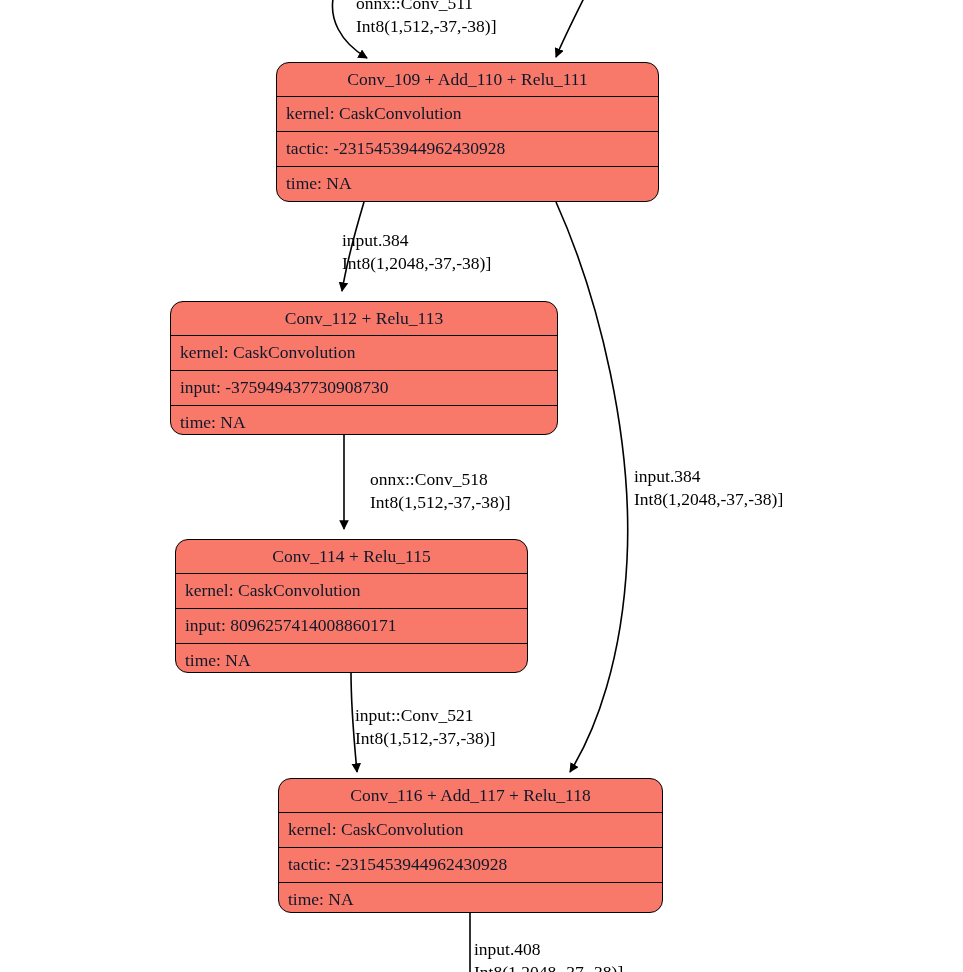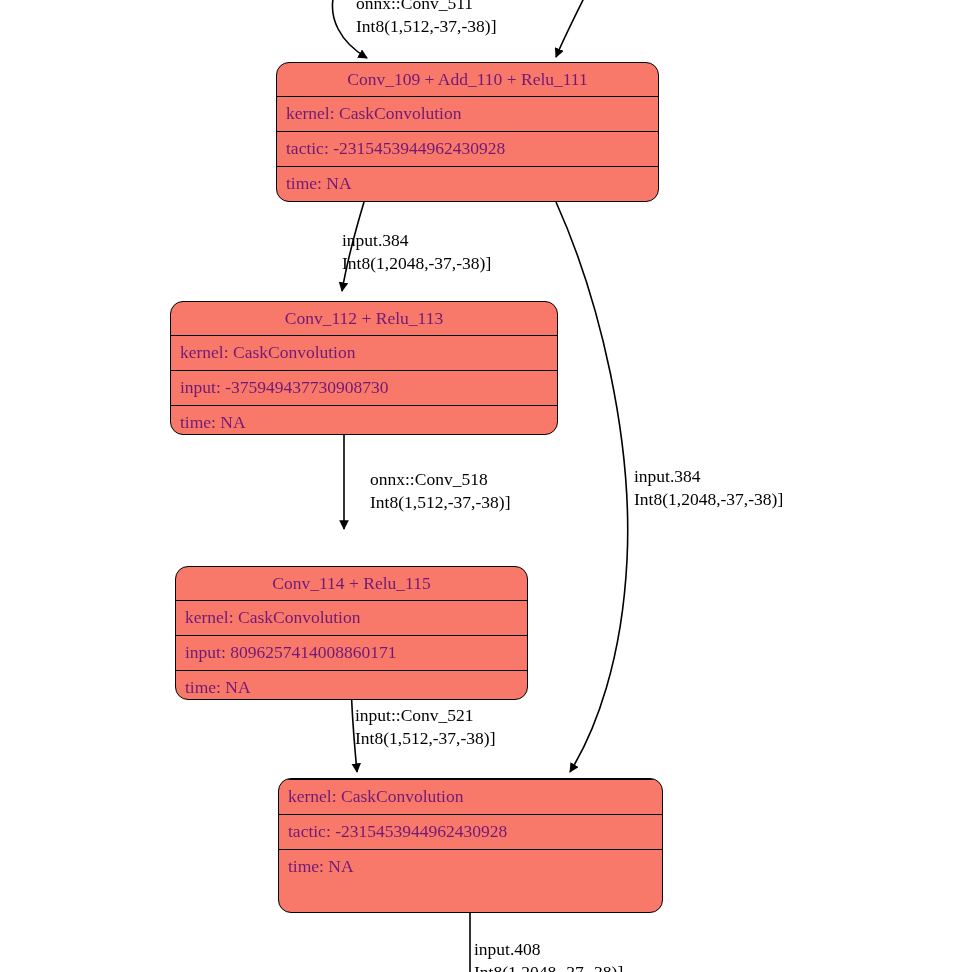--- a/index.html
+++ b/index.html
@@ -31,21 +31,21 @@
     border: 1.4px solid #000000;
     border-radius: 13px;
     background: #f8796a;
     overflow: hidden;
     z-index: 5;
   }
   .node-row {
     box-sizing: border-box;
     position: relative;
     width: 100%;
-    color: #701a75;
+    color: #0f172a;
     font-size: 17.5px;
     line-height: 1;
     white-space: nowrap;
   }
   .node-row .row-text {
     position: absolute;
     top: 50%;
     transform: translateY(-50%);
   }
   .node-title {
@@ -126,36 +126,39 @@
       <span class="row-text">kernel: CaskConvolution</span>
     </div>
     <div class="node-row node-attr">
       <span class="row-text">input: -375949437730908730</span>
     </div>
     <div class="node-row node-attr">
       <span class="row-text">time: NA</span>
     </div>
   </div>
 
-  <div class="node" style="left:175px; top:539px; width:353px; height:134px;margin-top:27px;">
+  <div class="node" style="left:175px; top:539px; width:353px; height:134px;">
     <div class="node-row node-title">
       <span class="row-text">Conv_114 + Relu_115</span>
     </div>
     <div class="node-row node-attr">
       <span class="row-text">kernel: CaskConvolution</span>
     </div>
     <div class="node-row node-attr">
       <span class="row-text">input: 8096257414008860171</span>
     </div>
     <div class="node-row node-attr">
       <span class="row-text">time: NA</span>
     </div>
   </div>
 
   <div class="node" style="left:278px; top:778px; width:385px; height:135px;">
+    <div class="node-row node-title">
+      <span class="row-text">Conv_116 + Add_117 + Relu_118</span>
+    </div>
     <div class="node-row node-attr">
       <span class="row-text">kernel: CaskConvolution</span>
     </div>
     <div class="node-row node-attr">
       <span class="row-text">tactic: -2315453944962430928</span>
     </div>
     <div class="node-row node-attr">
       <span class="row-text">time: NA</span>
     </div>
   </div>

